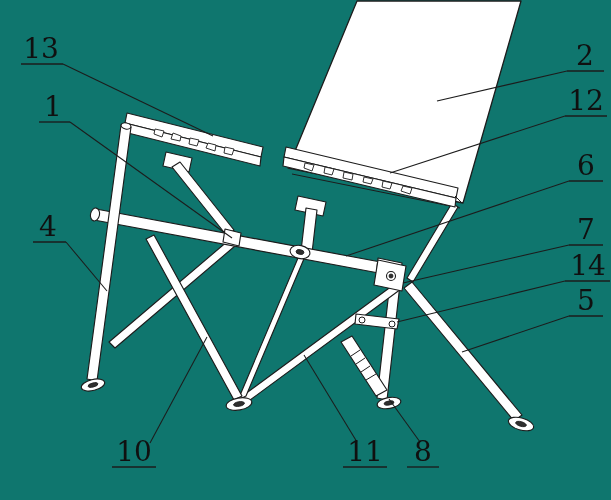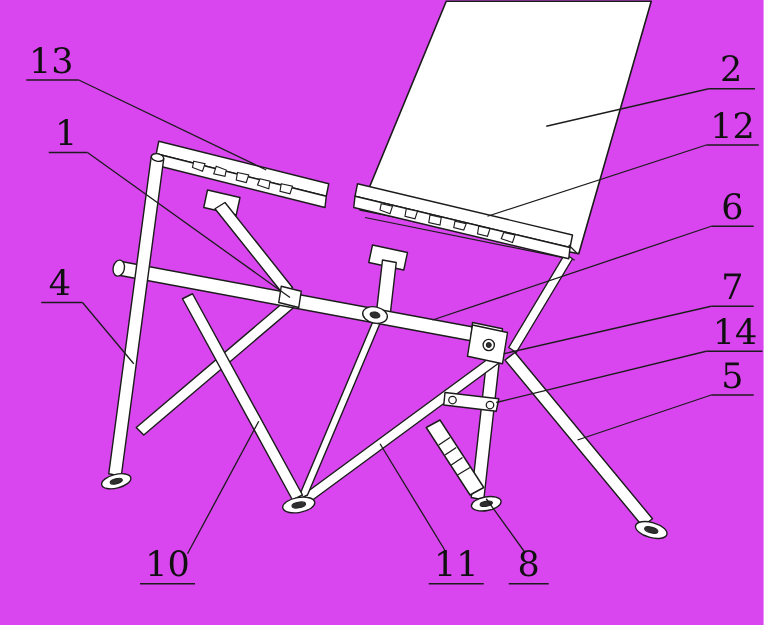--- a/index.html
+++ b/index.html
@@ -1,19 +1,19 @@
 <!DOCTYPE html>
 <html><head>
 <meta charset="utf-8">
 <style>
   html,body{margin:0;padding:0;background:#ffffff;}
   .stage{
     position:relative;
     width:611px;height:500px;
-    background:#d946ef;
+    background:#0f766e;
     overflow:hidden;
     font-family:"DejaVu Serif", serif;
   }
   svg{display:block;}
   .panel{fill:#ffffff;stroke:#1c1c1c;stroke-width:1.3;stroke-linejoin:round;}
   .tube{fill:#ffffff;stroke:#1c1c1c;stroke-width:1.15;stroke-linejoin:round;}
   .detail{fill:none;stroke:#1c1c1c;stroke-width:1;}
   .slot{fill:#ffffff;stroke:#1c1c1c;stroke-width:0.9;}
   .cap{fill:#ffffff;stroke:#1c1c1c;stroke-width:1.1;}
   .hole{fill:#2f2f2f;stroke:#1c1c1c;stroke-width:0.8;}

